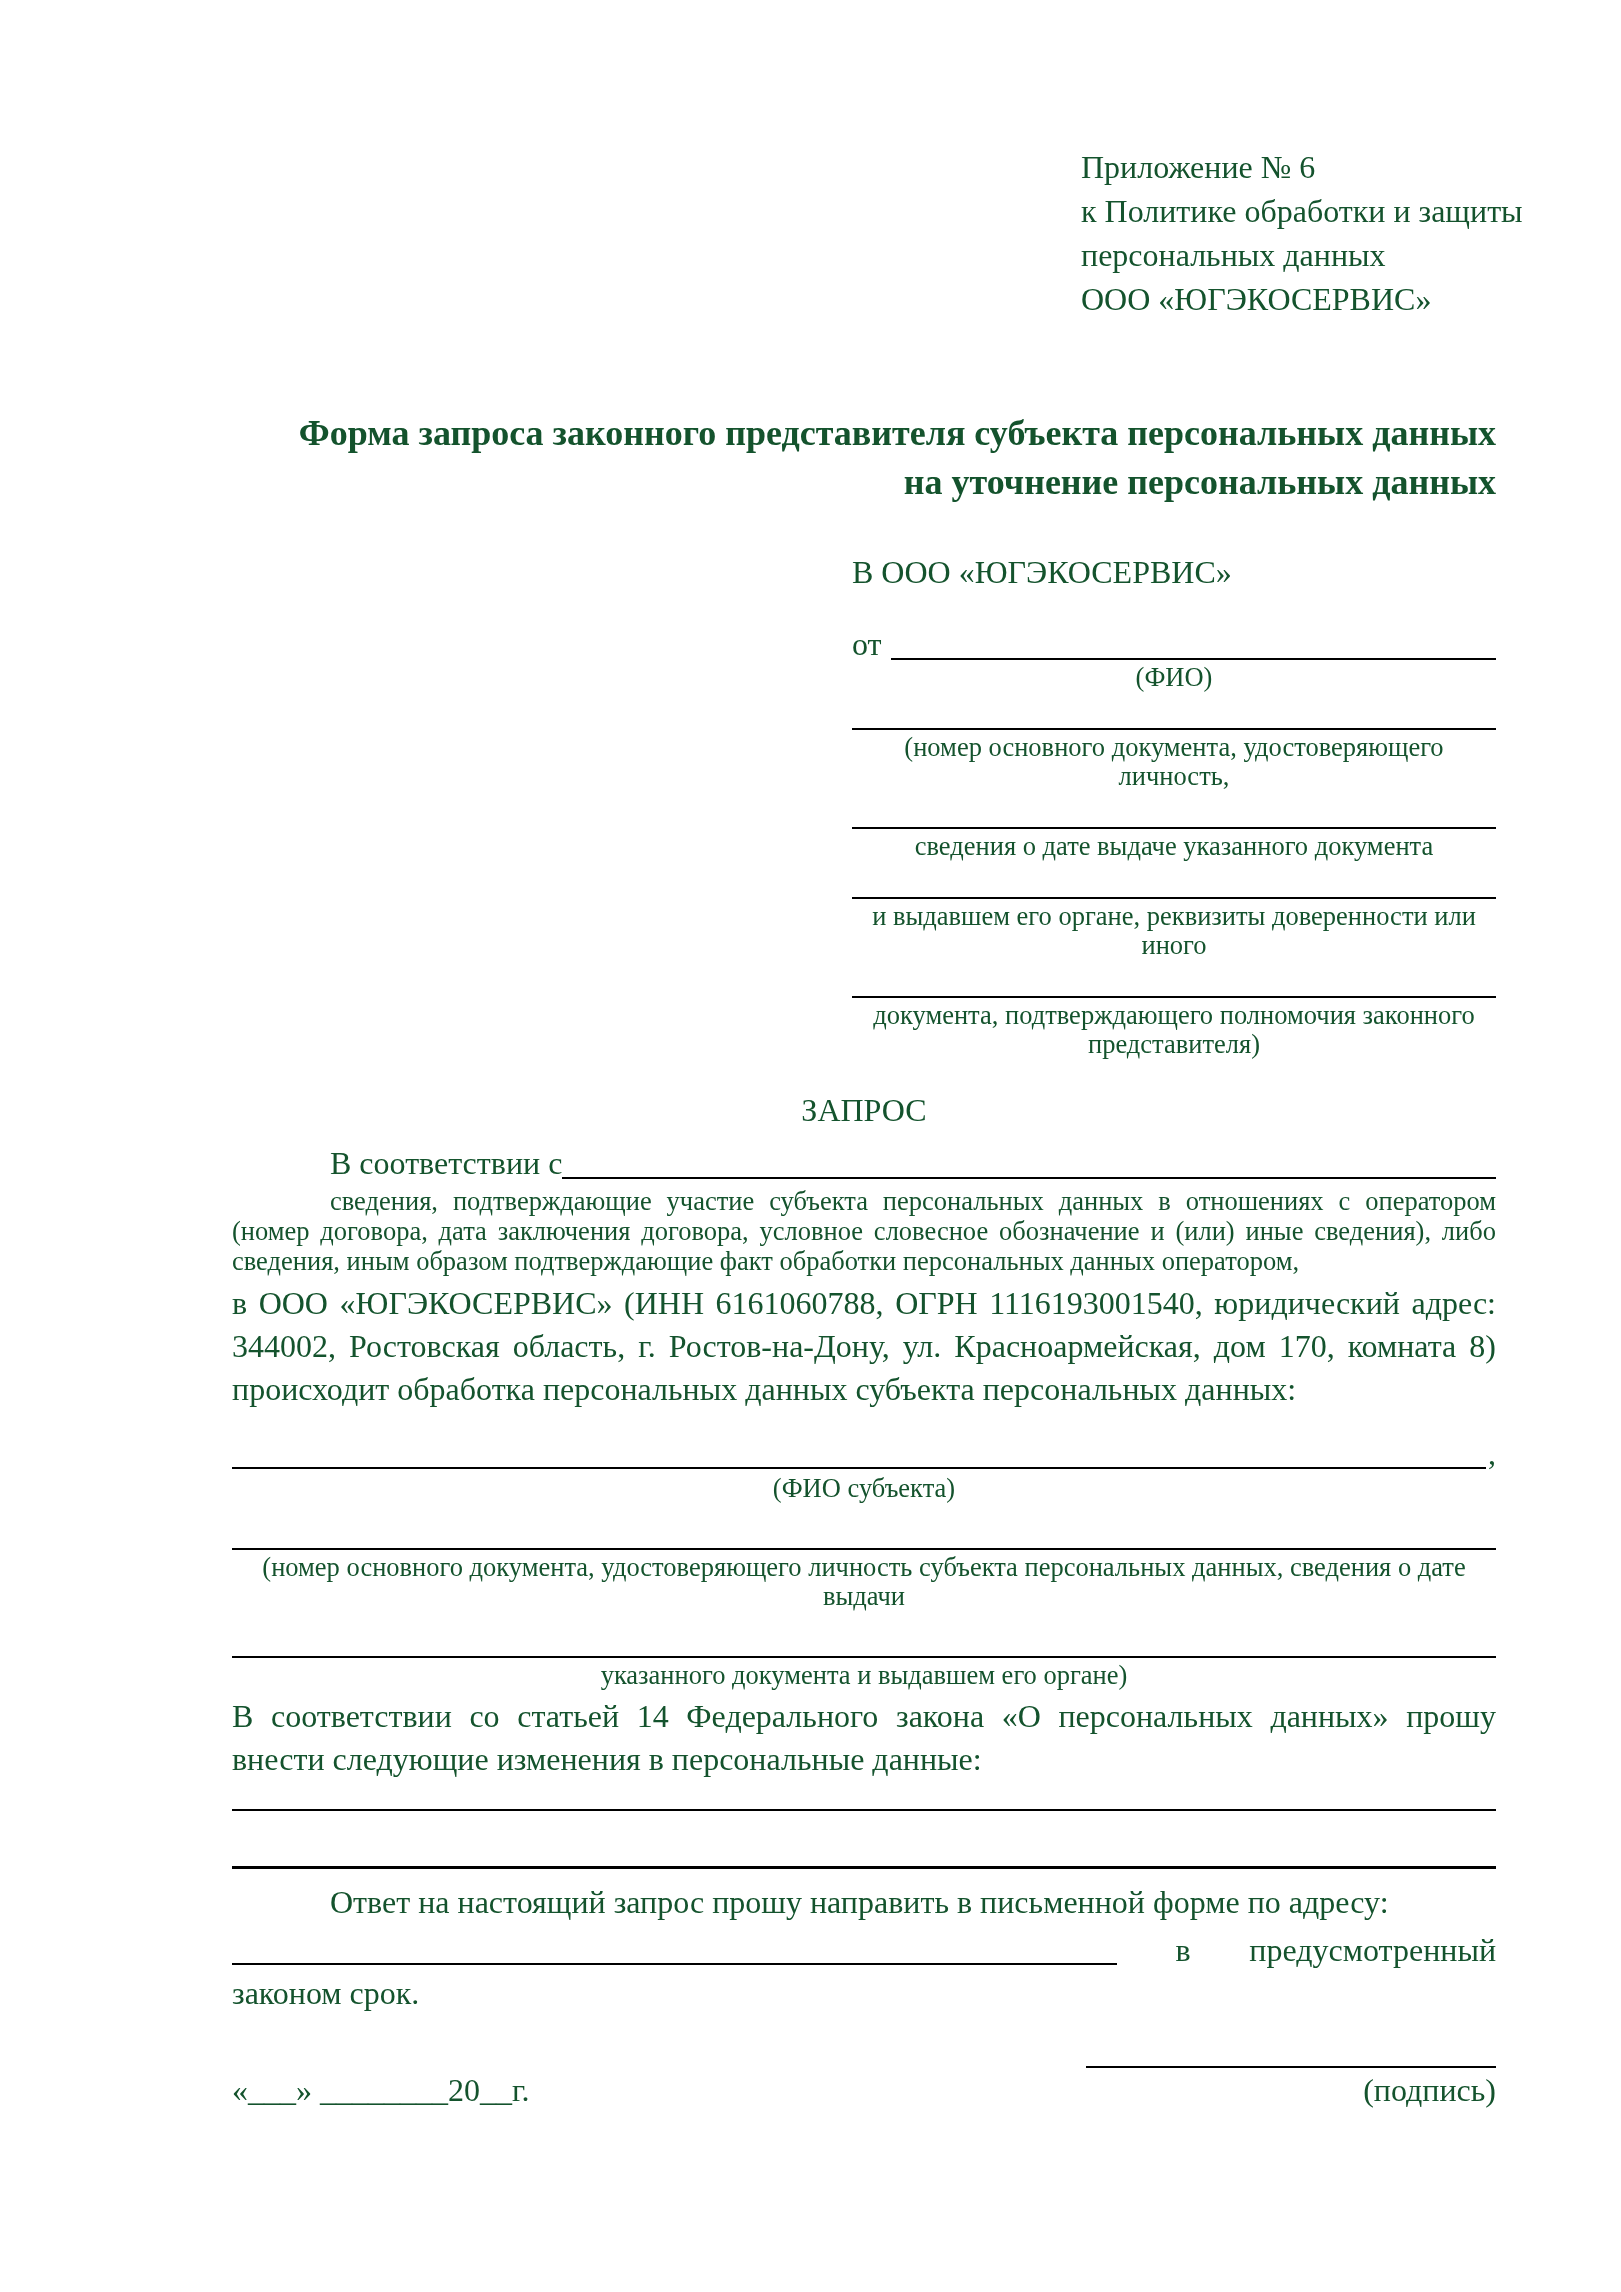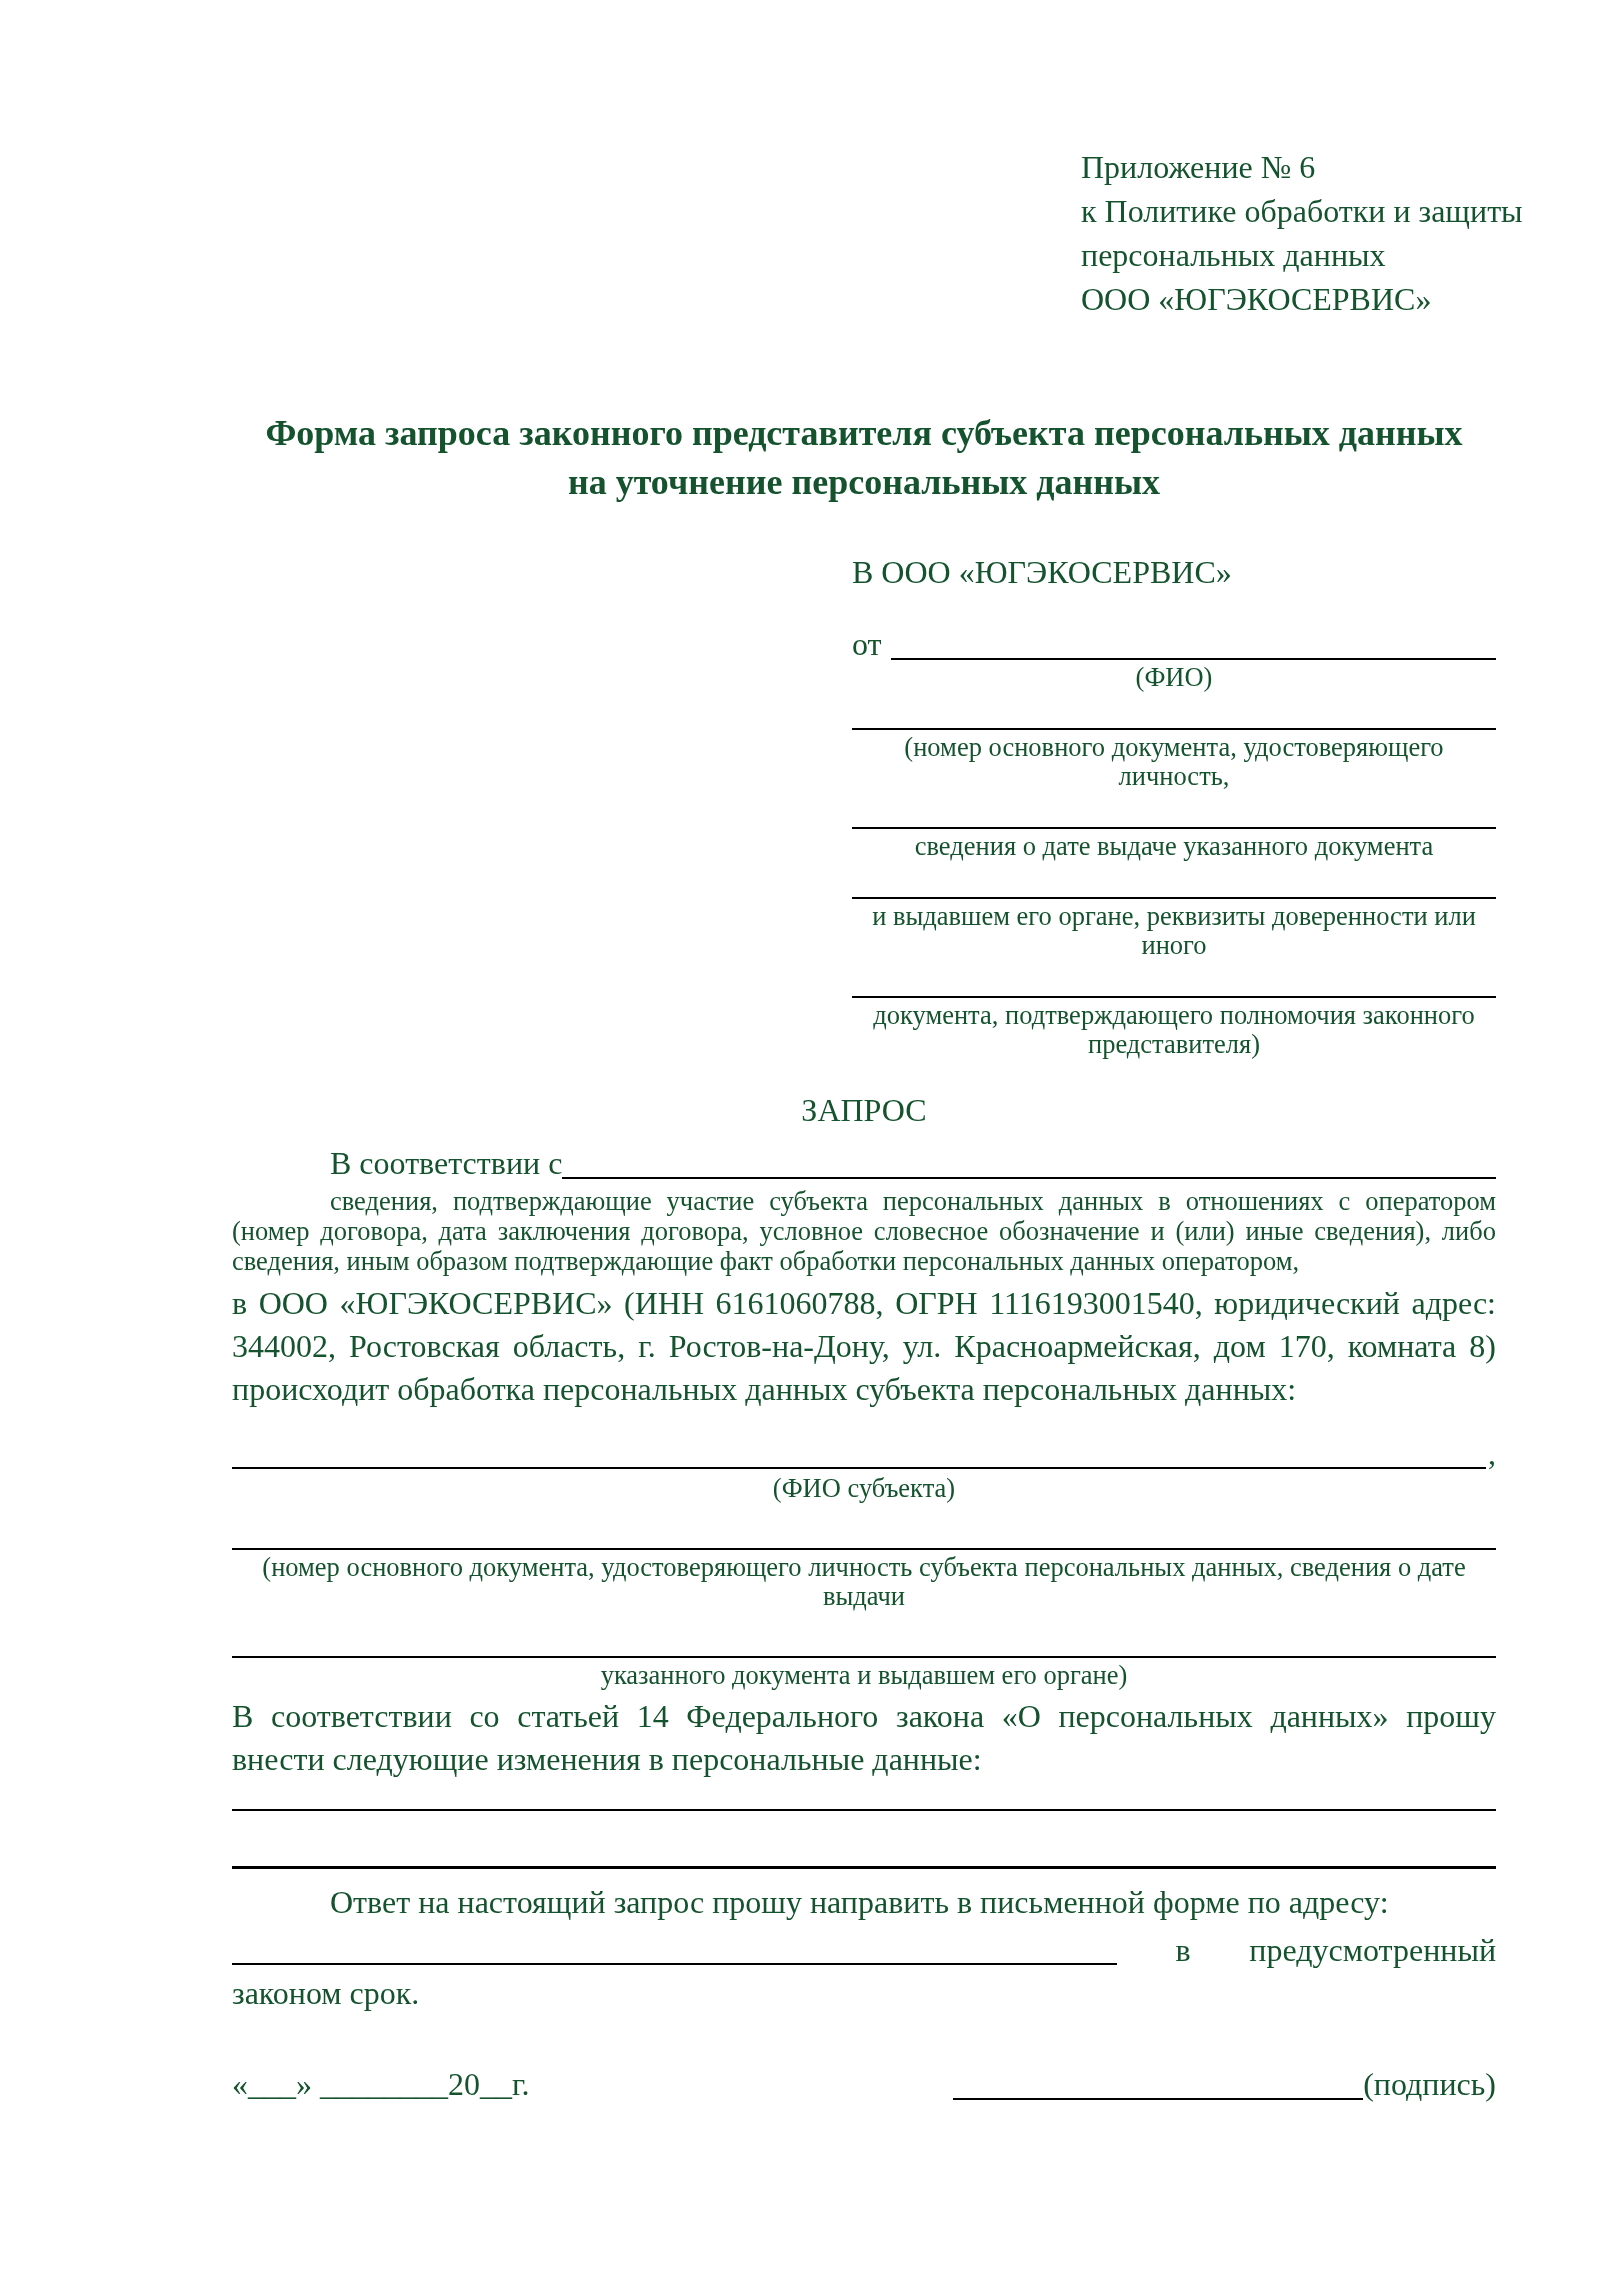--- a/index.html
+++ b/index.html
@@ -13,21 +13,21 @@
     font-family: "Liberation Serif", "DejaVu Serif", serif;
     color: #14532d;
     font-size: 32px;
     overflow: hidden;
   }
 
   
   .appendix { margin-left: 849px; line-height: 44px; white-space: nowrap; }
 
   
-  .doc-title { font-weight: bold; font-size: 36px; line-height: 49px; text-align: center; margin-top: 88px; }
+  .doc-title { font-weight: bold; font-size: 36px; line-height: 49px; text-align: right; margin-top: 88px; }
 
   
   .addressee { margin-left: 620px; margin-top: 45px; }
   .addr-org { line-height: 41px; }
   .from-row { display: flex; align-items: flex-end; margin-top: 27px; height: 43px; }
   .from-label { padding-right: 9.8px; }
   .fill { flex: 1; border-bottom: 2.9px solid #000; margin-bottom: 2.9px; }
   .caption { font-size: 26.5px; line-height: 29px; text-align: center; }
   .field { margin-top: 36px; }
   .rule { height: 0; border-bottom: 2.9px solid #000; }
@@ -49,21 +49,21 @@
   .rule.blank-b { margin-top: 55px; border-bottom-width: 3.9px; }
 
   
   .response-para { line-height: 43px; text-align: justify; text-indent: 98px; margin-top: 11.8px; }
   .tail-row { display: flex; justify-content: space-between; align-items: flex-end; height: 45px; }
   .tail-line { width: 885px; border-bottom: 2.9px solid #000; margin-bottom: 3.9px; }
   .plain-left { line-height: 43px; text-align: left; margin-top: 3.9px; }
 
   
   .footer-row { display: flex; align-items: flex-end; margin-top: 51px; }
-  .sig-group { margin-left: auto; display: flex; align-items: flex-end; }
+  .sig-group { margin-left: auto; display: flex; align-items: flex-end; flex-direction: column; }
   .sig-line { width: 410px; border-bottom: 2.9px solid #000; margin-bottom: 3.9px; }
 </style>
 </head>
 <body>
 
 <div class="page">
 
   <div class="appendix">
     <div>Приложение № 6</div>
     <div>к Политике обработки и защиты</div>

